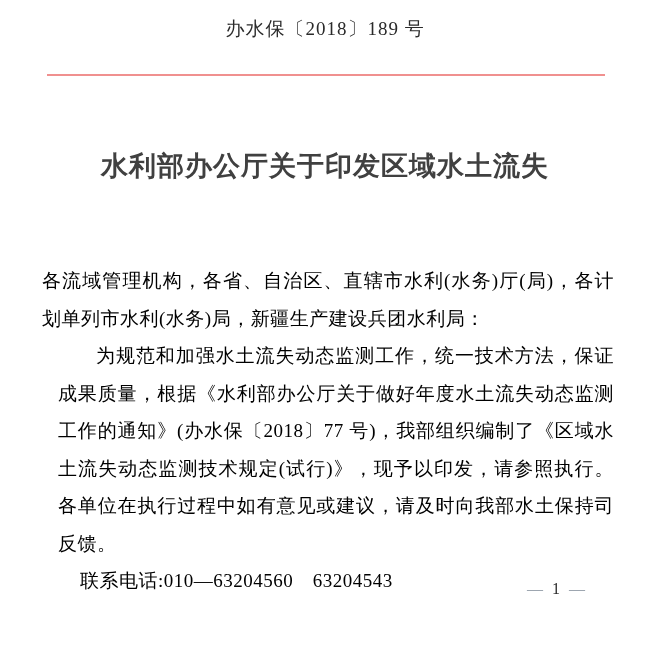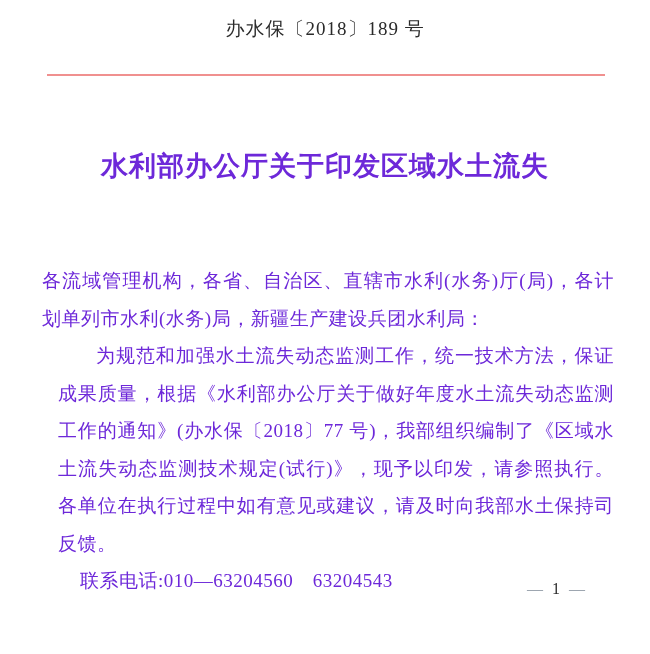--- a/index.html
+++ b/index.html
@@ -38,34 +38,34 @@
     position: absolute;
     top: 143px;
     left: 0;
     width: 100%;
     margin: 0;
     text-align: center;
     font-size: 27px;
     font-weight: bold;
     line-height: 46px;
     letter-spacing: 1px;
-    color: #6d28d9;
+    color: #404040;
   }
   .title .title-line {
     display: block;
   }
   .body {
     position: absolute;
     top: 262px;
     left: 42px;
     width: 572px;
     font-size: 19px;
     line-height: 37.5px;
     letter-spacing: 0.5px;
-    color: #6d28d9;
+    color: #000000;
   }
   .para {
     margin: 0;
     text-align: justify;
     text-align-last: left;
   }
   .para.indent {
     text-indent: 2em;
     margin-left: 16px;
   }

